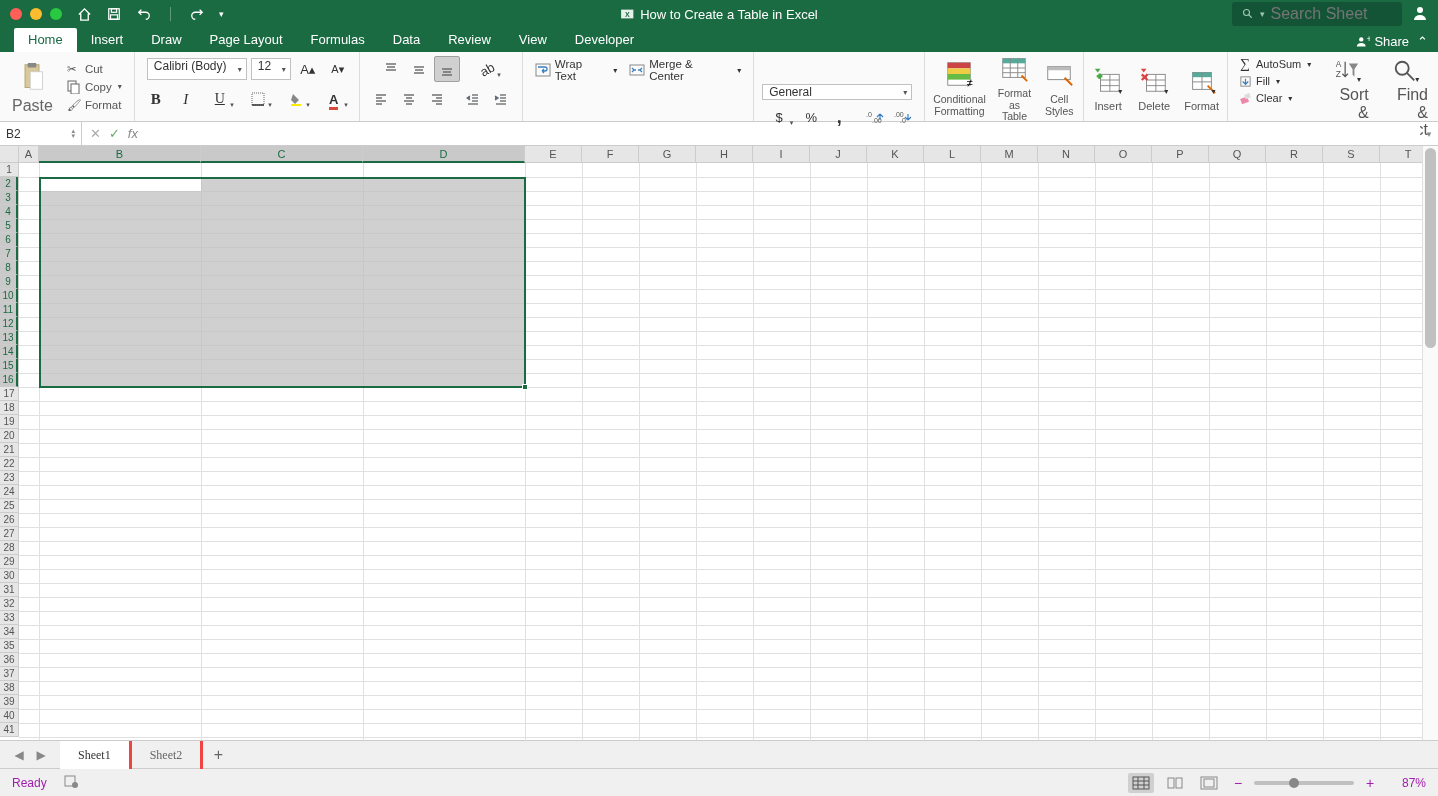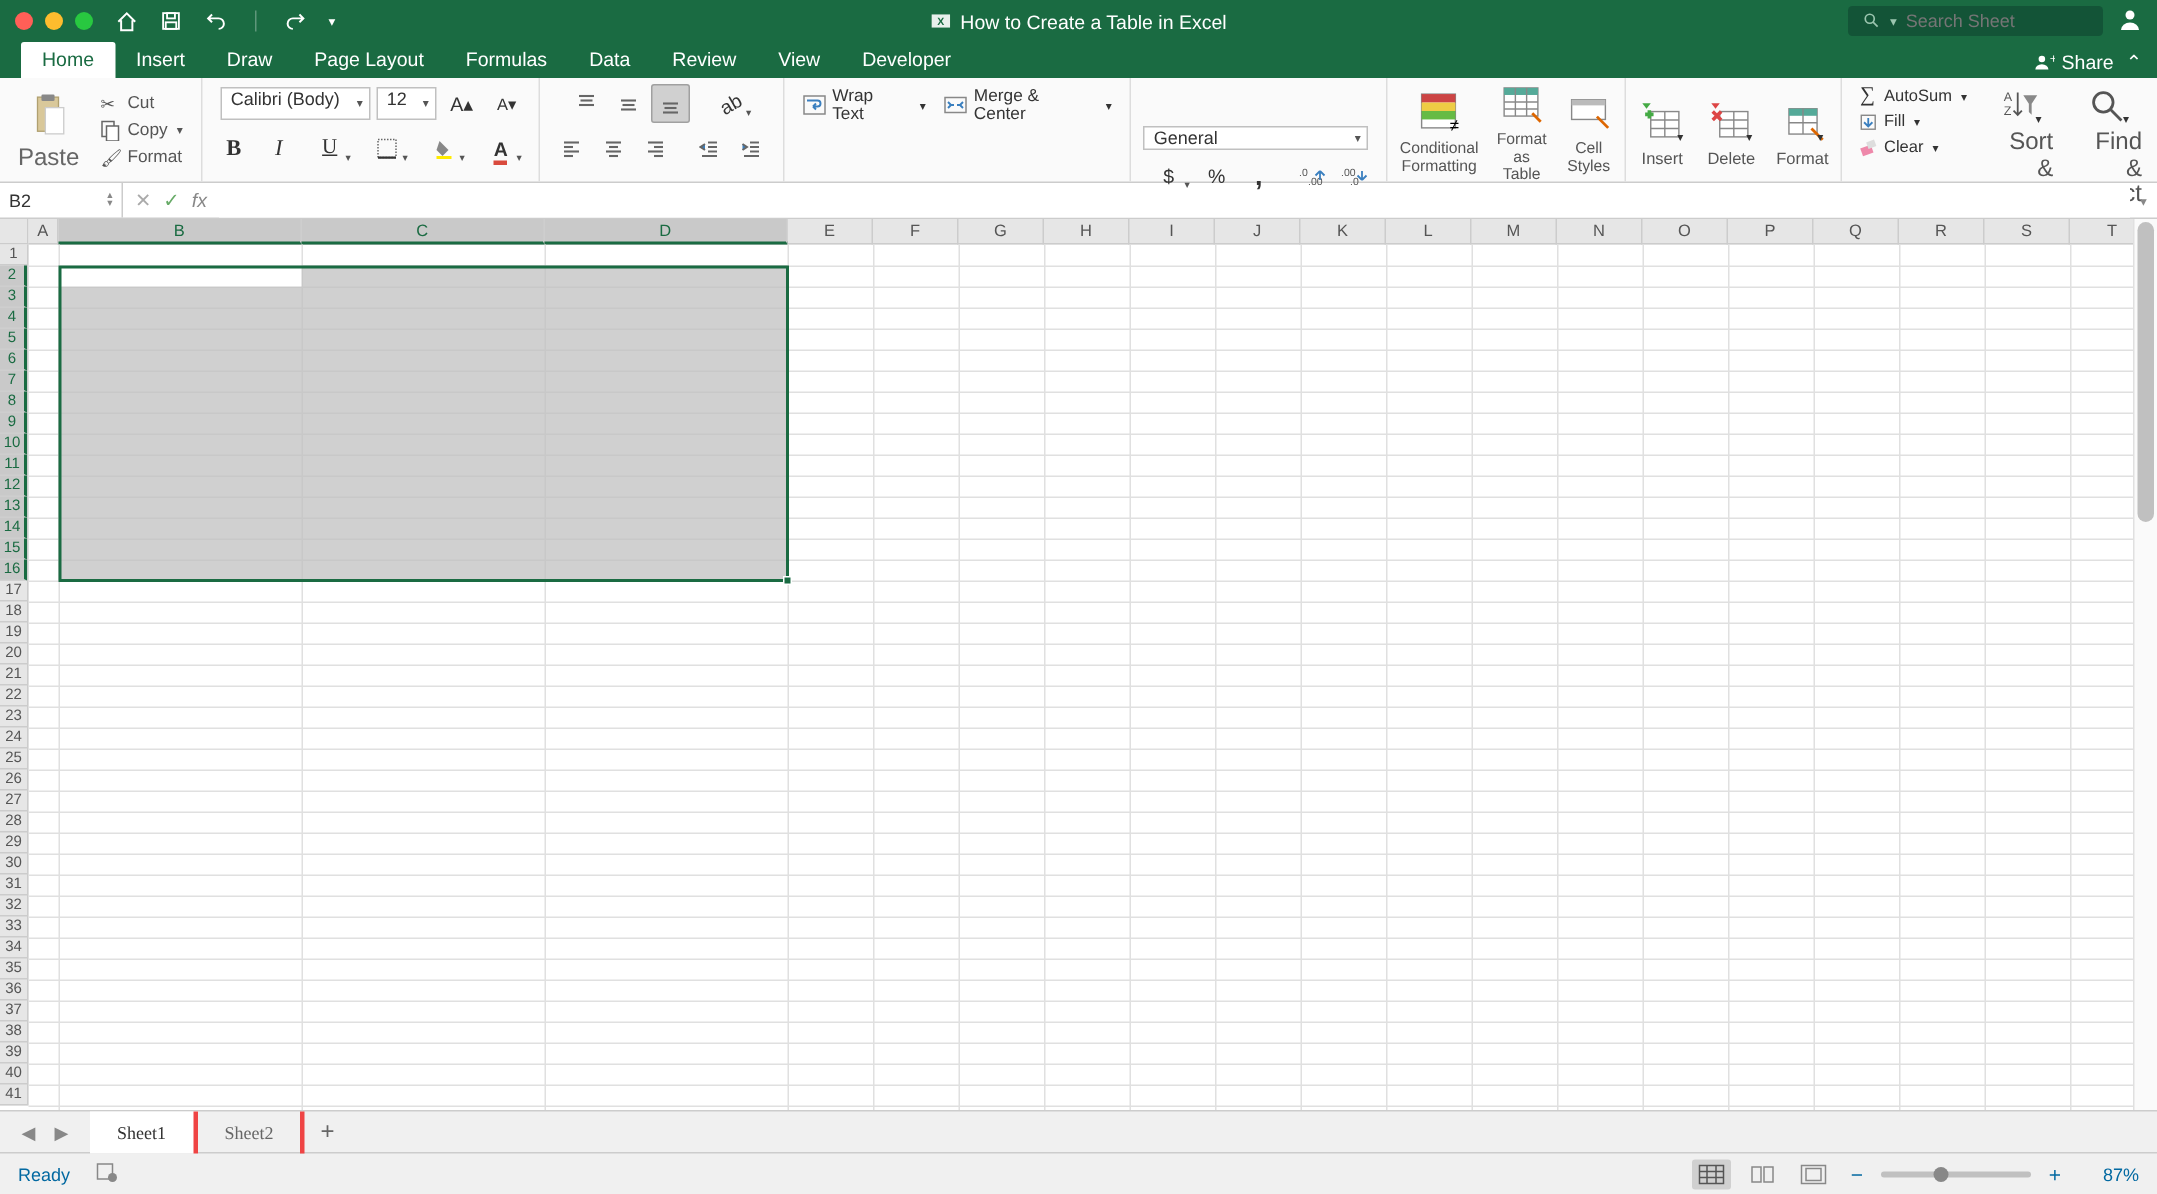--- a/index.html
+++ b/index.html
@@ -11,21 +11,21 @@
 .traffic span { width: 12px; height: 12px; border-radius: 50%; display: inline-block; }
 .t-red { background: #ff5f57; }
 .t-yellow { background: #febc2e; }
 .t-green { background: #28c840; }
 .qat { display: flex; gap: 14px; align-items: center; color: #fff; }
 .qat-icon { width: 16px; height: 16px; display: flex; align-items: center; justify-content: center; cursor: pointer; }
 .qat-sep { width: 1px; height: 14px; background: rgba(255,255,255,0.3); margin: 0 4px; }
 .title-center { position: absolute; left: 50%; transform: translateX(-50%); display: flex; align-items: center; color: #fff; gap: 6px; font-size: 13px; }
 .title-right { margin-left: auto; display: flex; align-items: center; gap: 10px; }
 .search-box { background: #135437; border-radius: 3px; padding: 3px 10px; display: flex; align-items: center; gap: 6px; color: #9bc5af; min-width: 170px; font-size: 12px; }
-.search-box input { background: transparent; border: none; color: #fff; outline: none; font-size: 12px; width: 120px; }
+.search-box input { background: transparent; border: none; color: #fff; outline: none; font-size: 16px; width: 120px; }
 .avatar-icon { color: #fff; }
 
 
 .ribbon-tabs { height: 24px; background: #1a6b42; display: flex; align-items: flex-end; padding-left: 14px; position: relative; }
 .ribbon-tab { color: #fff; font-size: 13px; padding: 4px 14px 5px; cursor: pointer; }
 .ribbon-tab.active { background: #fff; color: #1a6b42; border-top-left-radius: 2px; border-top-right-radius: 2px; font-weight: 500; }
 .ribbon-right { position: absolute; right: 10px; bottom: 3px; display: flex; align-items: center; gap: 8px; color: #fff; font-size: 13px; }
 .share-btn { display: flex; align-items: center; gap: 4px; cursor: pointer; }
 .collapse-chevron { cursor: pointer; }
 
@@ -118,21 +118,21 @@
 
 .sheet-bar { height: 28px; border-top: 1px solid #ccc; background: #f0f0f0; display: flex; align-items: center; padding-left: 10px; }
 .sheet-nav { display: flex; gap: 4px; margin-right: 10px; }
 .sheet-nav-btn { width: 18px; height: 18px; display:flex; align-items:center; justify-content:center; color:#888; cursor:pointer; }
 .sheet-tab { padding: 0 18px; height: 28px; line-height: 28px; font-size: 12px; border-right: 3px solid #ef4444; cursor: pointer; font-family: Liberation Serif, serif; }
 .sheet-tab.active { background: #fff; border-top: none; font-weight: 500; }
 .sheet-tab.inactive { color: #666; }
 .sheet-add { width: 30px; text-align: center; color: #666; cursor: pointer; font-size: 16px; }
 
 
-.status-bar { height: 28px; background: #f0f0f0; border-top: 1px solid #ccc; display: flex; align-items: center; padding: 0 12px; font-size: 12px; color: #0369a1; }
+.status-bar { height: 28px; background: #f0f0f0; border-top: 1px solid #ccc; display: flex; align-items: center; padding: 0 12px; font-size: 12px; color: #a21caf; }
 .status-left { display: flex; gap: 16px; align-items: center; }
 .status-right { margin-left: auto; display: flex; align-items: center; gap: 8px; }
 .view-btn { width: 26px; height: 20px; display:flex; align-items:center; justify-content:center; cursor:pointer; border-radius:2px; }
 .view-btn.active { background: #d0d0d0; }
 .zoom-slider { width: 100px; height: 4px; background: #c0c0c0; position: relative; border-radius: 2px; }
 .zoom-thumb { position: absolute; width: 10px; height: 10px; background: #888; border-radius: 50%; top: -3px; left: 35%; }
 .zoom-btn { cursor: pointer; font-size: 14px; width: 16px; text-align: center; }
 .zoom-pct { min-width: 40px; text-align: right; }
 </style>
 </head>

